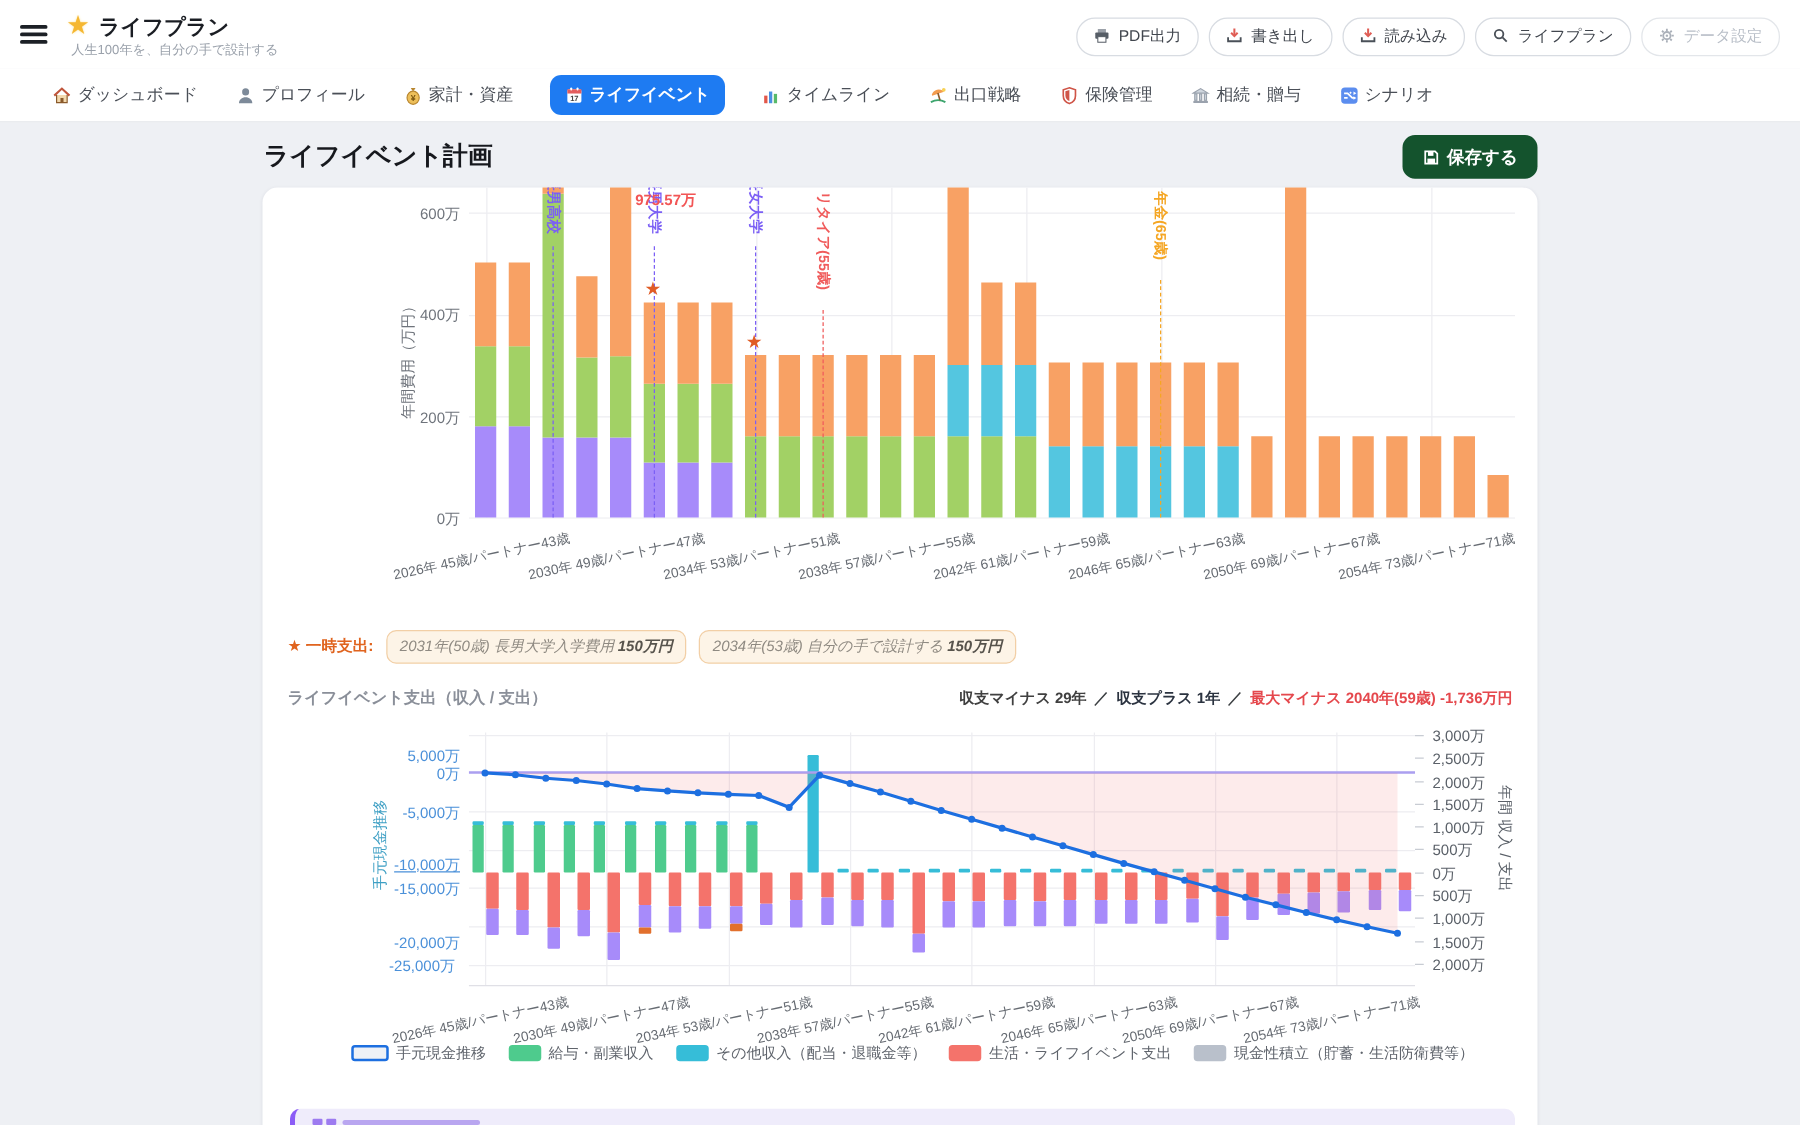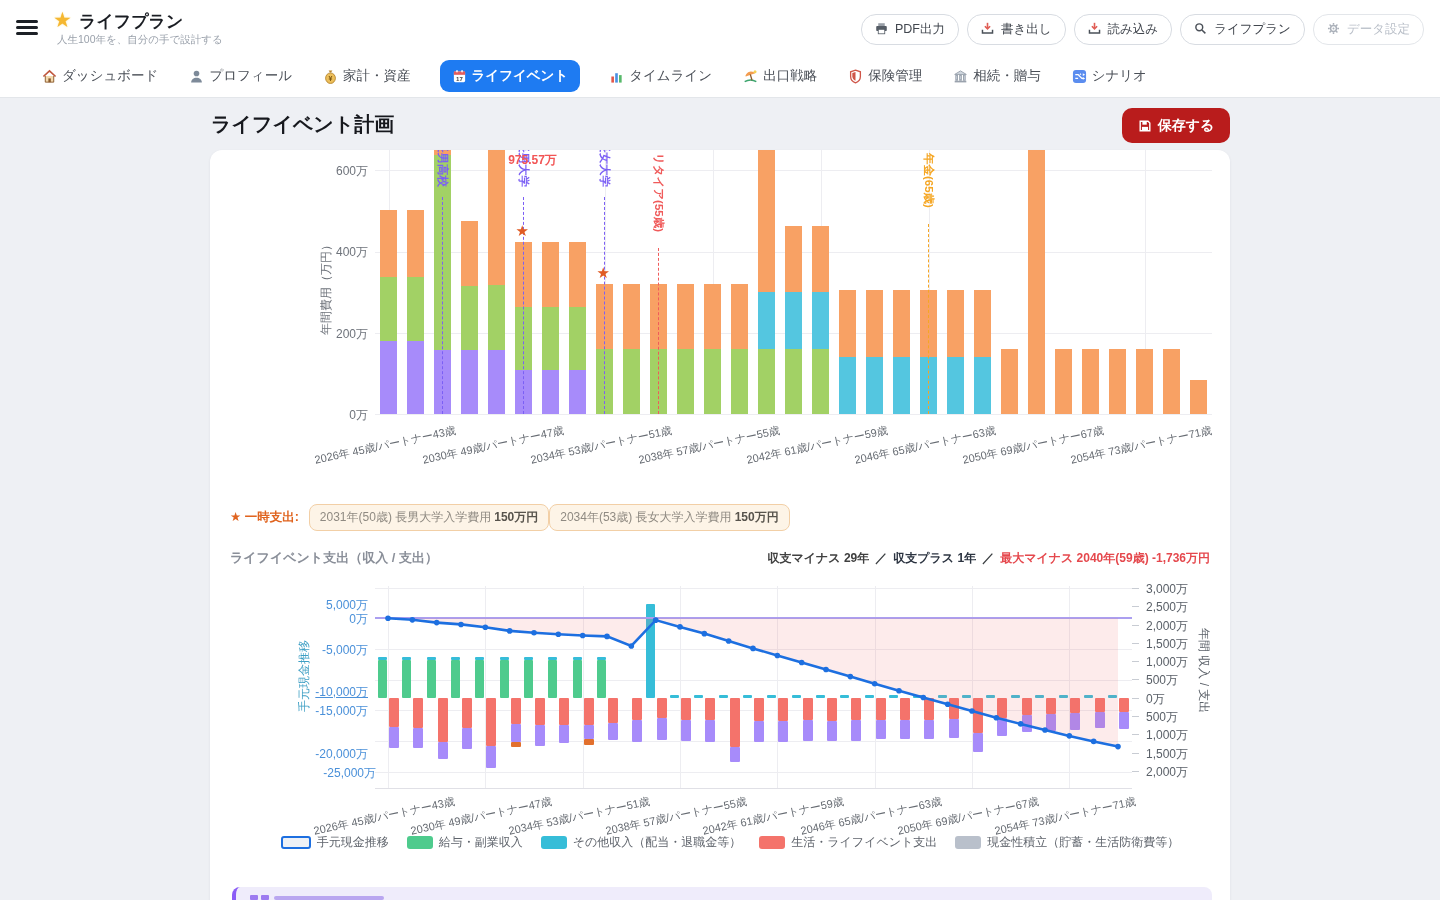--- a/index.html
+++ b/index.html
@@ -14,21 +14,21 @@
   .toolbar{right:16px;top:14px;display:flex;gap:8px;}
   .tbtn{display:flex;align-items:center;gap:5px;height:29px;padding:0 13px;background:#fff;border:1px solid #d8dce2;border-radius:15px;font-size:12.5px;color:#41464e;cursor:pointer;white-space:nowrap;}
   .tbtn.disabled{color:#b9bfc8;border-color:#e3e6ea;}
   .tbtn svg{width:13px;height:13px;}
   .nav{left:0;top:55px;width:1440px;height:42px;background:#fff;border-bottom:1px solid #e3e6ea;}
   .tabs{left:40px;top:58px;display:flex;gap:27px;align-items:center;height:36px;}
   .tab{display:flex;align-items:center;gap:5px;font-size:13.5px;color:#4a4f57;cursor:pointer;white-space:nowrap;padding:7px 2px;}
   .tab svg{width:15px;height:15px;}
   .tab.active{background:#1e7bf2;color:#fff;border-radius:9px;padding:7px 12px;font-weight:600;}
   .page-title{left:211px;top:111px;font-size:20px;font-weight:700;color:#16181d;}
-  .save-btn{left:1122px;top:108px;width:108px;height:35px;background:#b91c1c;border-radius:10px;color:#fff;font-size:14px;font-weight:700;display:flex;align-items:center;justify-content:center;gap:6px;cursor:pointer;}
+  .save-btn{left:1122px;top:108px;width:108px;height:35px;background:#14532d;border-radius:10px;color:#fff;font-size:14px;font-weight:700;display:flex;align-items:center;justify-content:center;gap:6px;cursor:pointer;}
   .card{left:210px;top:150px;width:1020px;height:760px;background:#fff;border-radius:12px 12px 0 0;box-shadow:0 1px 3px rgba(20,30,50,.07);}
   .gl{background:#ededf1;}
   .ytick{font-size:12px;color:#6e737b;text-align:right;width:68px;}
   .ytick2l{font-size:12px;color:#4a90d9;text-align:right;width:78px;}
   .ytick2r{font-size:12px;color:#5a6068;}
   .axis-title{font-size:12px;color:#6e737b;white-space:nowrap;}
   .xlab{width:175px;font-size:11px;color:#666b72;text-align:right;transform:rotate(-12deg);transform-origin:100% 0;white-space:nowrap;}
   #c1plot{left:375px;top:150px;width:837px;height:265px;overflow:hidden;}
   #c2plot{left:375px;top:580px;width:757px;height:210px;overflow:hidden;}
   .seg{position:absolute;}
@@ -335,23 +335,23 @@
       <div class="abs xlab" style="left: 494.5px; top: 423px;">2034年 53歳/パートナー51歳</div>
       <div class="abs xlab" style="left: 602.5px; top: 423px;">2038年 57歳/パートナー55歳</div>
       <div class="abs xlab" style="left: 710.5px; top: 423px;">2042年 61歳/パートナー59歳</div>
       <div class="abs xlab" style="left: 818.5px; top: 423px;">2046年 65歳/パートナー63歳</div>
       <div class="abs xlab" style="left: 926.5px; top: 423px;">2050年 69歳/パートナー67歳</div>
       <div class="abs xlab" style="left: 1034.5px; top: 423px;">2054年 73歳/パートナー71歳</div>
     </div>
 
   <div class="abs badge-row">
     <span class="badge-label">★ 一時支出:</span>
-    <span id="badges" style="display:flex;">
+    <span id="badges" style="display:flex;gap:10px;font-style:italic;">
         <span class="chip"><span>2031年(50歳) 長男大学入学費用</span><b>150万円</b></span>
-        <span class="chip"><span>2034年(53歳) 長女大学入学費用</span><b>150万円</b></span>
+        <span class="chip"><span>2034年(53歳) 自分の手で設計する</span><b>150万円</b></span>
       </span>
   </div>
 
   <div class="abs cf-title">ライフイベント支出（収入 / 支出）</div>
   <div class="abs cf-stats" id="cfstats">
       <span style="color: #404040;">収支マイナス 29年</span>
       <span style="color: rgb(60, 64, 67);">／</span>
       <span style="color: rgb(43, 51, 64);">収支プラス 1年</span>
       <span style="color: rgb(60, 64, 67);">／</span>
       <span style="color: rgb(229, 72, 77);">最大マイナス 2040年(59歳) -1,736万円</span>
@@ -359,21 +359,21 @@
 
   <div class="abs axis-title" id="c2ltitle" style="left:296px;top:712px;transform:rotate(-90deg);transform-origin:left top;color:#3d9fc4;">手元現金推移</div>
   <div class="abs axis-title" id="c2rtitle" style="left:1212px;top:628px;transform:rotate(90deg);transform-origin:left top;color:#5a6068;">年間 収入 / 支出</div>
   <div id="c2lticks">
       <div class="abs ytick2l" style="left: 290px; top: 580.605px; margin-top: 16px;">5,000万</div>
       <div class="abs ytick2l" style="left: 290px; top: 611.3px;">0万</div>
       <div class="abs ytick2l" style="left: 290px; top: 641.995px;">-5,000万</div>
       <div class="abs ytick2l" style="left: 290px; top: 684px; text-decoration: underline;">-10,000万</div>
       <div class="abs ytick2l" style="left: 290px; top: 703.385px;">-15,000万</div>
       <div class="abs ytick2l" style="left: 290px; top: 746px;">-20,000万</div>
-      <div class="abs ytick2l" style="left: 298px; top: 764.775px;">-25,000万</div>
+      <div class="abs ytick2l" style="left: 286px; top: 764.775px;">-25,000万</div>
     </div>
   <div id="c2rticks">
       <div class="gl" style="position: absolute; left: 1132px; top: 587.9px; width: 7px; height: 1px; background: rgb(200, 204, 211);"></div>
       <div class="abs ytick2r" style="left: 1146px; top: 580.9px;">3,000万</div>
       <div class="gl" style="position: absolute; left: 1132px; top: 606.2px; width: 7px; height: 1px; background: rgb(200, 204, 211);"></div>
       <div class="abs ytick2r" style="left: 1146px; top: 599.2px;">2,500万</div>
       <div class="gl" style="position: absolute; left: 1132px; top: 624.5px; width: 7px; height: 1px; background: rgb(200, 204, 211);"></div>
       <div class="abs ytick2r" style="left: 1146px; top: 617.5px;">2,000万</div>
       <div class="gl" style="position: absolute; left: 1132px; top: 642.8px; width: 7px; height: 1px; background: rgb(200, 204, 211);"></div>
       <div class="abs ytick2r" style="left: 1146px; top: 635.8px;">1,500万</div>

